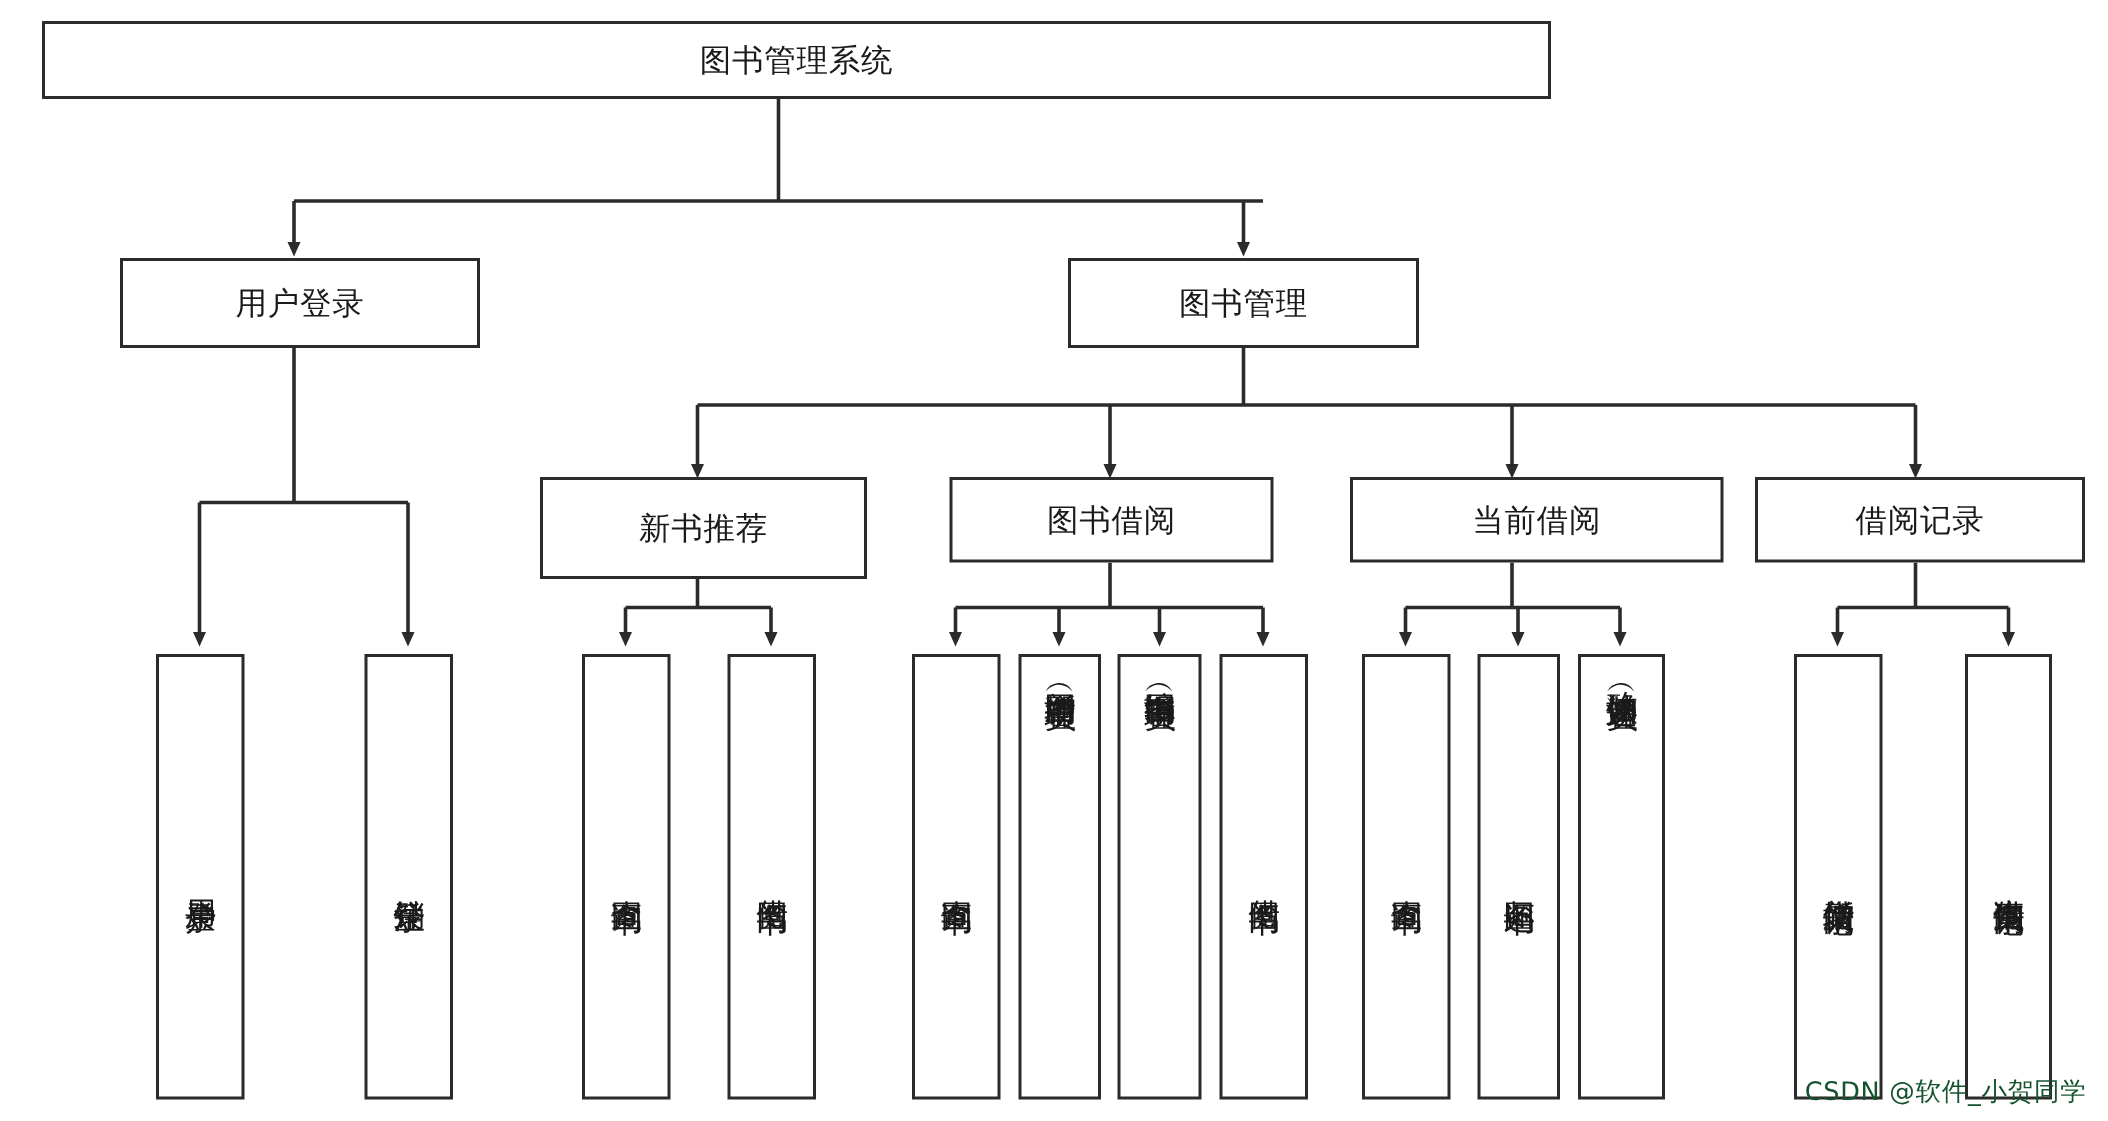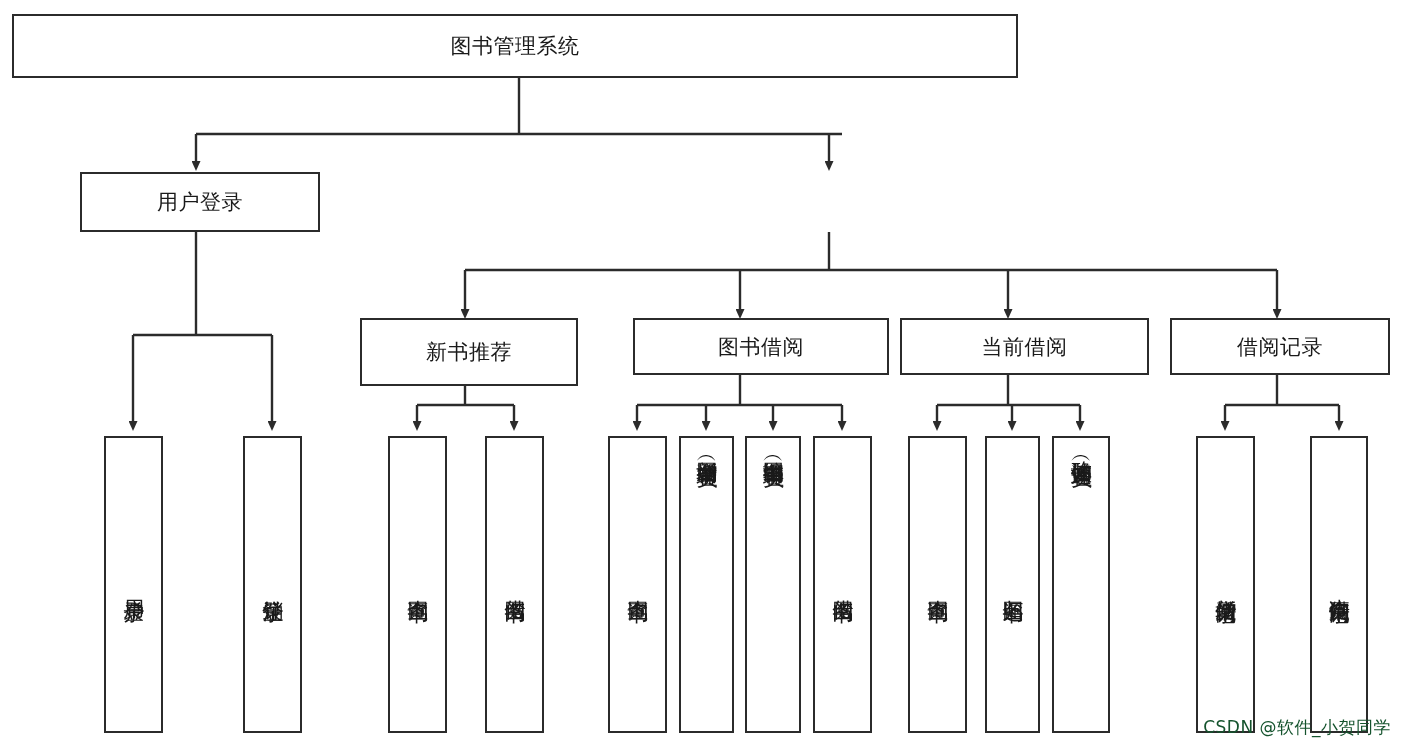--- a/index.html
+++ b/index.html
@@ -114,32 +114,35 @@
       <path d="M1012,405 L1012,422" marker-end="url(#arrow)"></path>
       <path d="M1080,405 L1080,422" marker-end="url(#arrow)"></path>
 
       <path d="M1277,375 L1277,405"></path>
       <path d="M1225,405 L1339,405"></path>
       <path d="M1225,405 L1225,422" marker-end="url(#arrow)"></path>
       <path d="M1339,405 L1339,422" marker-end="url(#arrow)"></path>
     </g>
   </svg>
 
-  <div class="node horiz" style="left:12px; top:14px; width:1006px; height:64px;">
+  <div class="node horiz" style="left:28px; top:14px; width:1006px; height:52px;">
     <span class="label">图书管理系统</span>
   </div>
 
   <div class="node horiz" style="left:80px; top:172px; width:240px; height:60px;">
     <span class="label">用户登录</span>
   </div>
+  <div class="node horiz" style="left:712px; top:172px; width:234px; height:60px;">
+    <span class="label">图书管理</span>
+  </div>
 
   <div class="node horiz" style="left:360px; top:318px; width:218px; height:68px;">
     <span class="label">新书推荐</span>
   </div>
-  <div class="node horiz" style="left:633px; top:318px; width:256px; height:57px;">
+  <div class="node horiz" style="left:633px; top:318px; width:216px; height:57px;">
     <span class="label">图书借阅</span>
   </div>
   <div class="node horiz" style="left:900px; top:318px; width:249px; height:57px;">
     <span class="label">当前借阅</span>
   </div>
   <div class="node horiz" style="left:1170px; top:318px; width:220px; height:57px;">
     <span class="label">借阅记录</span>
   </div>
 
   <div class="node vert" style="left:104px; top:436px; width:59px; height:297px;">

